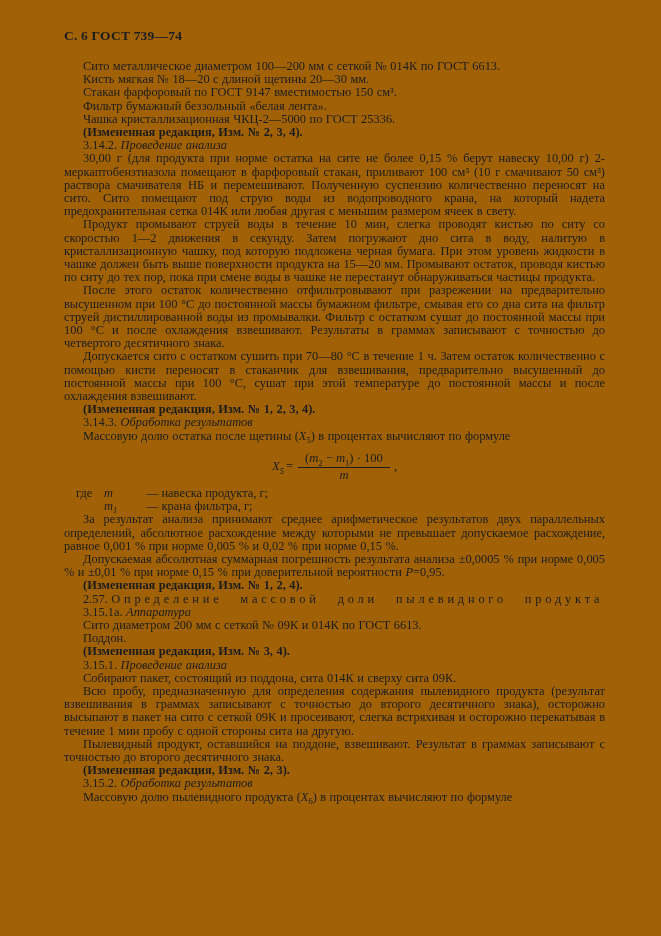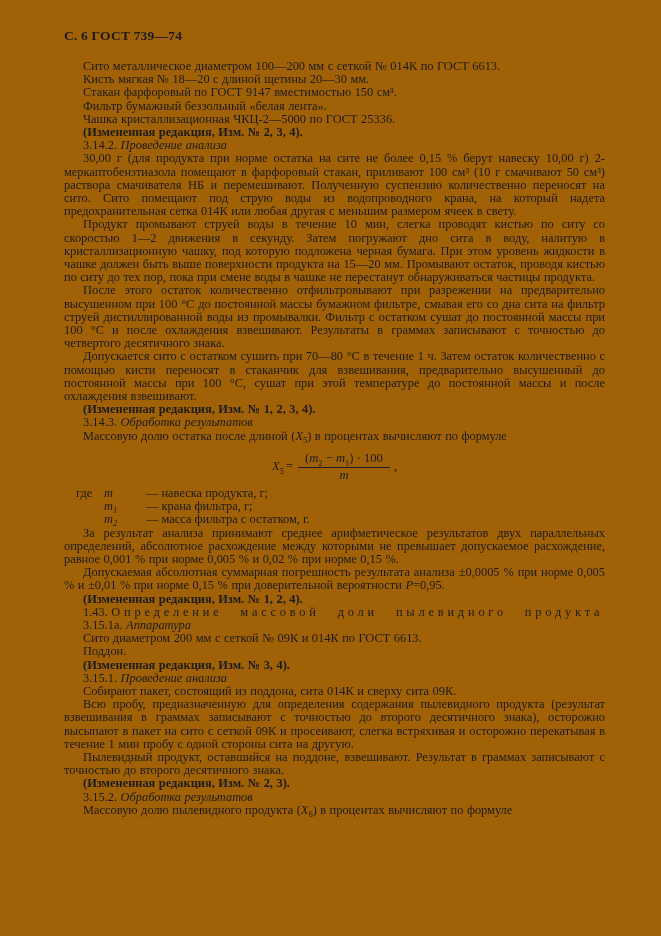--- a/index.html
+++ b/index.html
@@ -53,51 +53,46 @@
       <p class="para"><span class="st-plain">Фильтр бумажный беззольный «белая лента».</span></p>
       <p class="para"><span class="st-plain">Чашка кристаллизационная ЧКЦ-2—5000 по ГОСТ 25336.</span></p>
       <p class="para"><span class="st-bold">(Измененная редакция, Изм. № 2, 3, 4).</span></p>
       <p class="para"><span class="st-plain">3.14.2. </span><span class="st-italic">Проведение анализа</span></p>
       <p class="para"><span class="st-plain">30,00 г (для продукта при норме остатка на сите не более 0,15 % берут навеску 10,00 г) 2-меркаптобензтиазола помещают в фарфоровый стакан, приливают 100 см³ (10 г смачивают 50 см³) раствора смачивателя НБ и перемешивают. Полученную суспензию количественно переносят на сито. Сито помещают под струю воды из водопроводного крана, на который надета предохранительная сетка 014К или любая другая с меньшим размером ячеек в свету.</span></p>
       <p class="para"><span class="st-plain">Продукт промывают струей воды в течение 10 мин, слегка проводят кистью по ситу со скоростью 1—2 движения в секунду. Затем погружают дно сита в воду, налитую в кристаллизационную чашку, под которую подложена черная бумага. При этом уровень жидкости в чашке должен быть выше поверхности продукта на 15—20 мм. Промывают остаток, проводя кистью по ситу до тех пор, пока при смене воды в чашке не перестанут обнаруживаться частицы продукта.</span></p>
       <p class="para"><span class="st-plain">После этого остаток количественно отфильтровывают при разрежении на предварительно высушенном при 100 °С до постоянной массы бумажном фильтре, смывая его со дна сита на фильтр струей дистиллированной воды из промывалки. Фильтр с остатком сушат до постоянной массы при 100 °С и после охлаждения взвешивают. Результаты в граммах записывают с точностью до четвертого десятичного знака.</span></p>
       <p class="para"><span class="st-plain">Допускается сито с остатком сушить при 70—80 °С в течение 1 ч. Затем остаток количественно с помощью кисти переносят в стаканчик для взвешивания, предварительно высушенный до постоянной массы при 100 °С, сушат при этой температуре до постоянной массы и после охлаждения взвешивают.</span></p>
       <p class="para"><span class="st-bold">(Измененная редакция, Изм. № 1, 2, 3, 4).</span></p>
       <p class="para"><span class="st-plain">3.14.3. </span><span class="st-italic">Обработка результатов</span></p>
-      <p class="para"><span class="st-plain">Массовую долю остатка после длиной (</span><span class="st-var">X</span><sub class="sub">5</sub><span class="st-plain">) в процентах вычисляют по формуле</span></p>
+      <p class="para"><span class="st-plain">Массовую долю остатка после щетины (</span><span class="st-var">X</span><sub class="sub">5</sub><span class="st-plain">) в процентах вычисляют по формуле</span></p>
       <div class="formula">
         <span class="lhs"><span class="st-var">X</span><sub class="sub">5</sub></span>
         <span class="eq">=</span>
         <span class="frac">
           <span class="num"><span class="st-plain">(</span><span class="st-var">m</span><sub class="sub">2</sub><span class="st-plain"> − </span><span class="st-var">m</span><sub class="sub">1</sub><span class="st-plain">) · 100</span></span>
           <span class="den"><span class="st-var">m</span></span>
         </span>
         <span class="trail">,</span>
       </div>
       <div class="where">
         <div class="where-row">
           <span class="where-lbl">где</span>
           <span class="where-var"><span class="st-var">m</span></span>
           <span class="where-desc">— навеска продукта, г;</span>
         </div>
         <div class="where-row">
           <span class="where-lbl"></span>
           <span class="where-var"><span class="st-var">m</span><sub class="sub">1</sub></span>
           <span class="where-desc">— крана фильтра, г;</span>
         </div>
-        <div class="where-row">
-          <span class="where-lbl"></span>
-          <span class="where-var"><span class="st-var">m</span><sub class="sub">2</sub></span>
-          <span class="where-desc">— масса фильтра с остатком, г.</span>
-        </div>
       </div>
       <p class="para"><span class="st-plain">За результат анализа принимают среднее арифметическое результатов двух параллельных определений, абсолютное расхождение между которыми не превышает допускаемое расхождение, равное 0,001 % при норме 0,005 % и 0,02 % при норме 0,15 %.</span></p>
       <p class="para"><span class="st-plain">Допускаемая абсолютная суммарная погрешность результата анализа ±0,0005 % при норме 0,005 % и ±0,01 % при норме 0,15 % при доверительной вероятности </span><span class="st-var">Р</span><span class="st-plain">=0,95.</span></p>
       <p class="para"><span class="st-bold">(Измененная редакция, Изм. № 1, 2, 4).</span></p>
-      <p class="para"><span class="st-plain">1.43. </span><span class="st-spaced">Определение массовой доли пылевидного продукта</span></p>
+      <p class="para"><span class="st-plain">2.57. </span><span class="st-spaced">Определение массовой доли пылевидного продукта</span></p>
       <p class="para"><span class="st-plain">3.15.1а. </span><span class="st-italic">Аппаратура</span></p>
       <p class="para"><span class="st-plain">Сито диаметром 200 мм с сеткой № 09К и 014К по ГОСТ 6613.</span></p>
       <p class="para"><span class="st-plain">Поддон.</span></p>
       <p class="para"><span class="st-bold">(Измененная редакция, Изм. № 3, 4).</span></p>
       <p class="para"><span class="st-plain">3.15.1. </span><span class="st-italic">Проведение анализа</span></p>
       <p class="para"><span class="st-plain">Собирают пакет, состоящий из поддона, сита 014К и сверху сита 09К.</span></p>
       <p class="para"><span class="st-plain">Всю пробу, предназначенную для определения содержания пылевидного продукта (результат взвешивания в граммах записывают с точностью до второго десятичного знака), осторожно высыпают в пакет на сито с сеткой 09К и просеивают, слегка встряхивая и осторожно перекатывая в течение 1 мин пробу с одной стороны сита на другую.</span></p>
       <p class="para"><span class="st-plain">Пылевидный продукт, оставшийся на поддоне, взвешивают. Результат в граммах записывают с точностью до второго десятичного знака.</span></p>
       <p class="para"><span class="st-bold">(Измененная редакция, Изм. № 2, 3).</span></p>
       <p class="para"><span class="st-plain">3.15.2. </span><span class="st-italic">Обработка результатов</span></p>

